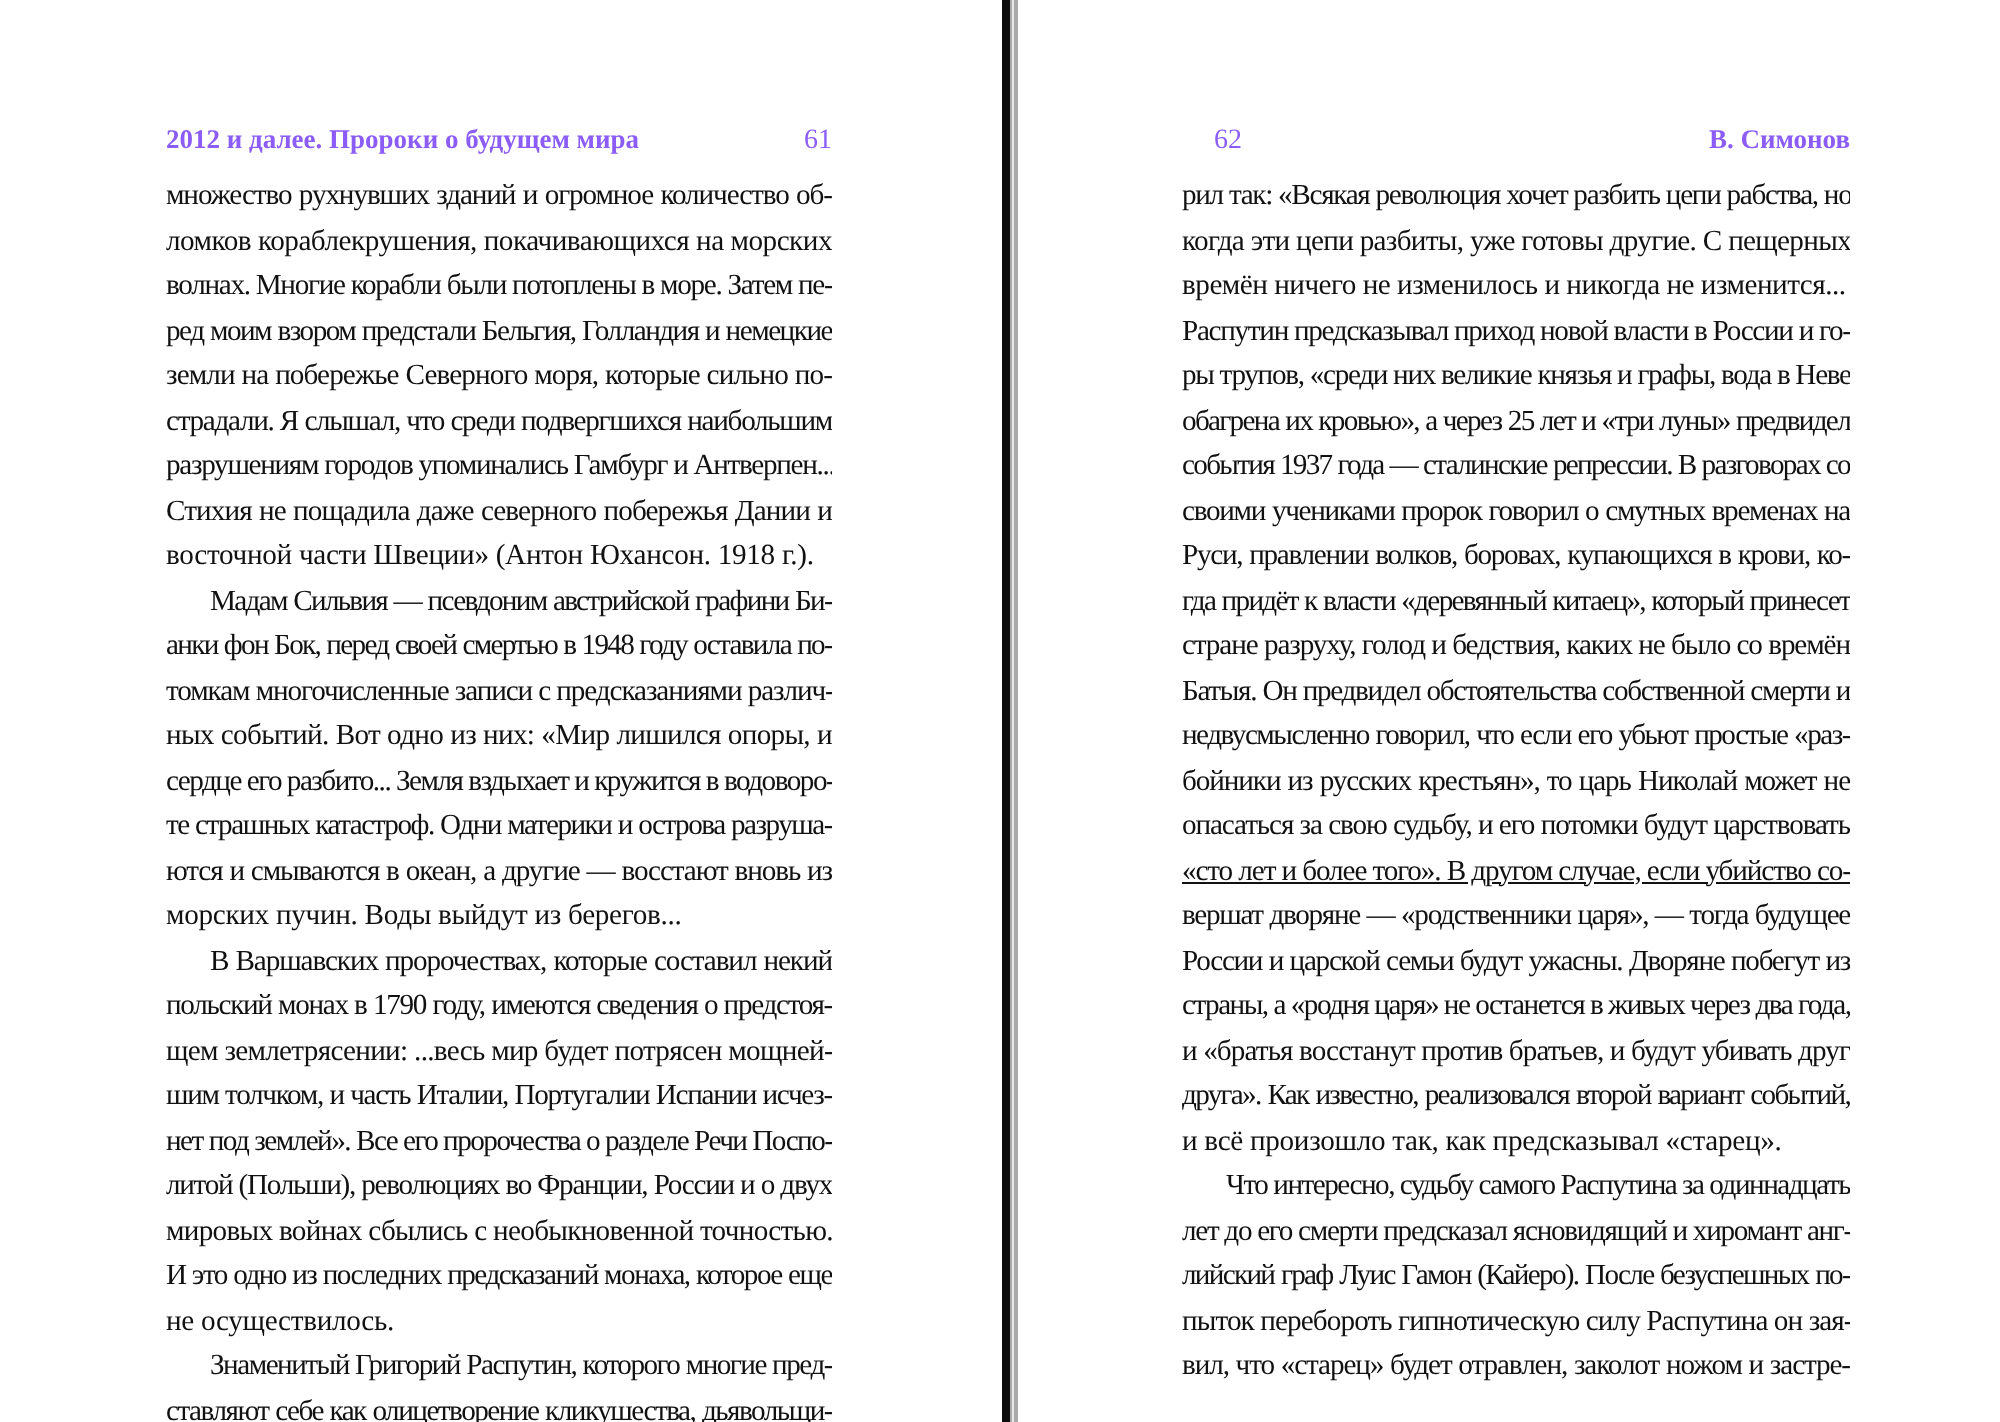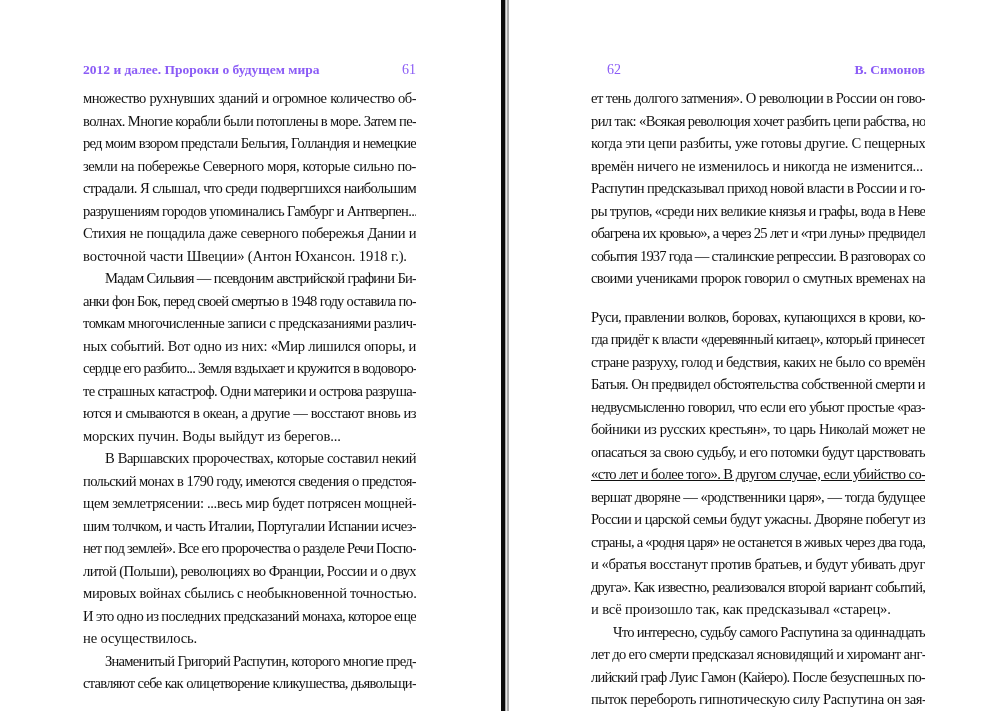--- a/index.html
+++ b/index.html
@@ -41,20 +41,21 @@
 
 <div class="spread">
 
   <div class="page left">
     <div class="running-head">
       <span>2012 и далее. Пророки о будущем мира</span>
       <span class="folio">61</span>
     </div>
     <div class="body-text" id="left-body">
         <span class="line" style="letter-spacing: -0.55px;">множество рухнувших зданий и огромное количество об-</span>
+        <span class="line" style="letter-spacing: -0.25px;">ломков кораблекрушения, покачивающихся на морских</span>
         <span class="line" style="letter-spacing: -0.65px;">волнах. Многие корабли были потоплены в море. Затем пе-</span>
         <span class="line" style="letter-spacing: -0.75px;">ред моим взором предстали Бельгия, Голландия и немецкие</span>
         <span class="line" style="letter-spacing: -0.45px;">земли на побережье Северного моря, которые сильно по-</span>
         <span class="line" style="letter-spacing: -0.65px;">страдали. Я слышал, что среди подвергшихся наибольшим</span>
         <span class="line" style="letter-spacing: -0.65px;">разрушениям городов упоминались Гамбург и Антверпен...</span>
         <span class="line" style="letter-spacing: -0.45px;">Стихия не пощадила даже северного побережья Дании и</span>
         <span class="line last">восточной части Швеции» (Антон Юхансон. 1918 г.).</span>
         <span class="line indent" style="letter-spacing: -0.85px;">Мадам Сильвия — псевдоним австрийской графини Би-</span>
         <span class="line" style="letter-spacing: -0.85px;">анки фон Бок, перед своей смертью в 1948 году оставила по-</span>
         <span class="line" style="letter-spacing: -0.55px;">томкам многочисленные записи с предсказаниями различ-</span>
@@ -82,30 +83,29 @@
     <div class="grey"></div>
     <div class="hl"></div>
   </div>
 
   <div class="page right">
     <div class="running-head">
       <span class="folio">62</span>
       <span>В. Симонов</span>
     </div>
     <div class="body-text" id="right-body">
-        <span class="line" style="letter-spacing: -0.55px;">ет тень долгого затмения». О революции в России он гово-</span>
         <span class="line" style="letter-spacing: -0.65px;">рил так: «Всякая революция хочет разбить цепи рабства, но</span>
         <span class="line" style="letter-spacing: -0.35px;">когда эти цепи разбиты, уже готовы другие. С пещерных</span>
         <span class="line last" style="letter-spacing: -0.25px;">времён ничего не изменилось и никогда не изменится...</span>
         <span class="line" style="letter-spacing: -0.65px;">Распутин предсказывал приход новой власти в России и го-</span>
         <span class="line" style="letter-spacing: -0.65px;">ры трупов, «среди них великие князья и графы, вода в Неве</span>
         <span class="line" style="letter-spacing: -0.85px;">обагрена их кровью», а через 25 лет и «три луны» предвидел</span>
         <span class="line" style="letter-spacing: -0.85px;">события 1937 года — сталинские репрессии. В разговорах со</span>
         <span class="line" style="letter-spacing: -0.65px;">своими учениками пророк говорил о смутных временах на</span>
-        <span class="line" style="letter-spacing: -0.65px; margin-top: 16px;">Руси, правлении волков, боровах, купающихся в крови, ко-</span>
+        <span class="line" style="letter-spacing: -0.65px;">Руси, правлении волков, боровах, купающихся в крови, ко-</span>
         <span class="line" style="letter-spacing: -0.85px;">гда придёт к власти «деревянный китаец», который принесет</span>
         <span class="line" style="letter-spacing: -0.55px;">стране разруху, голод и бедствия, каких не было со времён</span>
         <span class="line" style="letter-spacing: -0.65px;">Батыя. Он предвидел обстоятельства собственной смерти и</span>
         <span class="line" style="letter-spacing: -0.75px;">недвусмысленно говорил, что если его убьют простые «раз-</span>
         <span class="line" style="letter-spacing: -0.55px;">бойники из русских крестьян», то царь Николай может не</span>
         <span class="line" style="letter-spacing: -0.55px;">опасаться за свою судьбу, и его потомки будут царствовать</span>
         <span class="line" style="letter-spacing: -0.55px; text-decoration: underline;">«сто лет и более того». В другом случае, если убийство со-</span>
         <span class="line" style="letter-spacing: -0.65px;">вершат дворяне — «родственники царя», — тогда будущее</span>
         <span class="line" style="letter-spacing: -0.65px;">России и царской семьи будут ужасны. Дворяне побегут из</span>
         <span class="line" style="letter-spacing: -0.75px;">страны, а «родня царя» не останется в живых через два года,</span>

